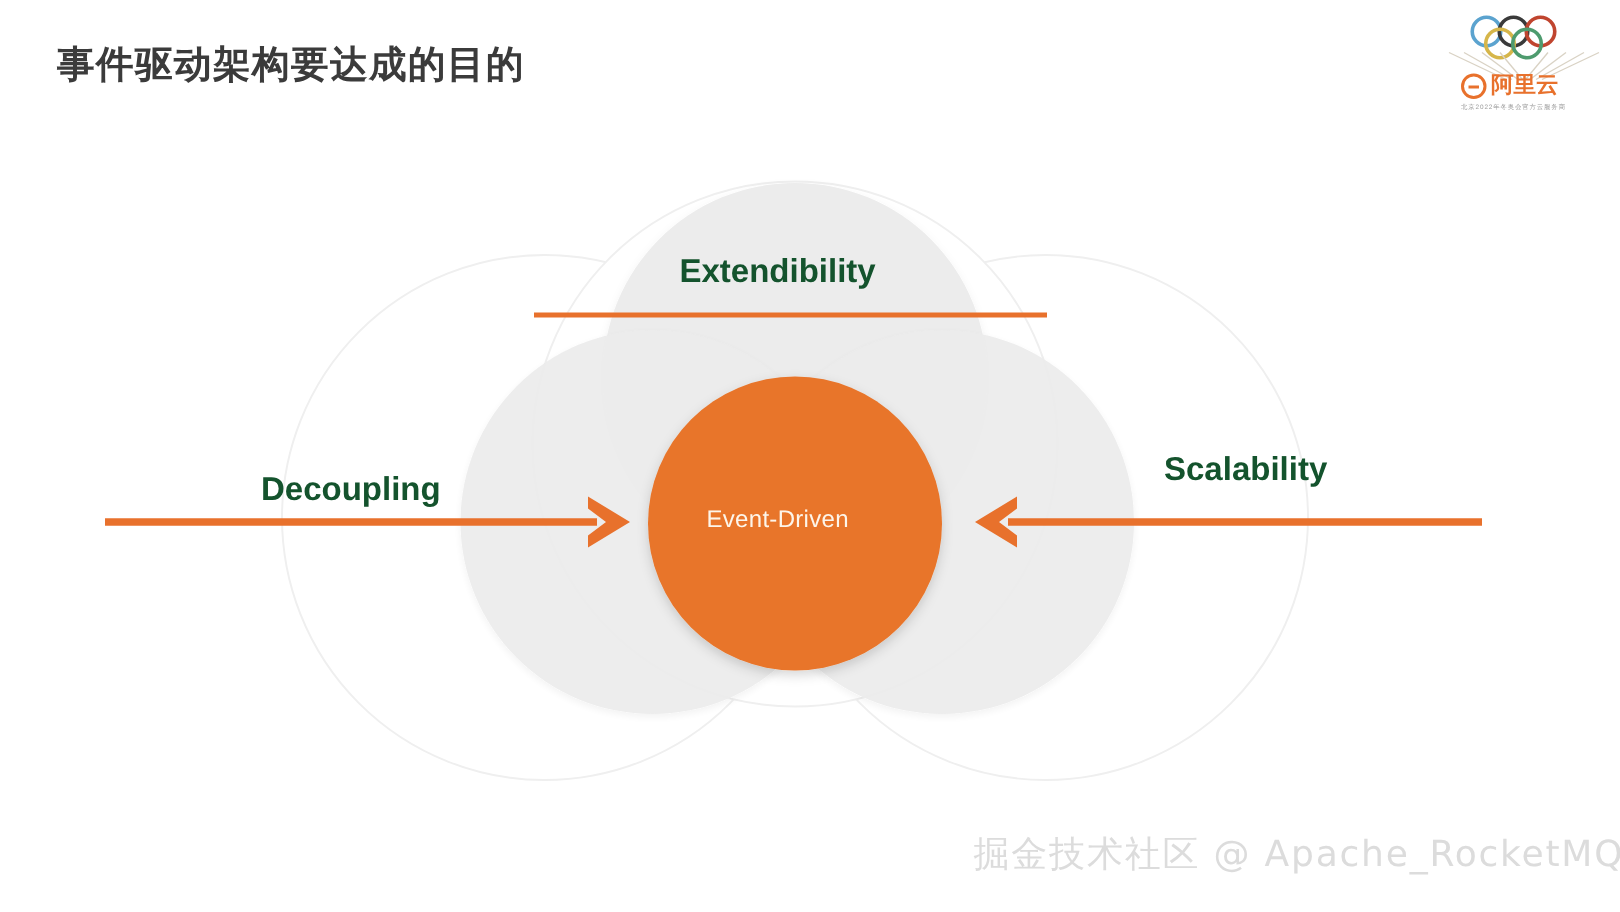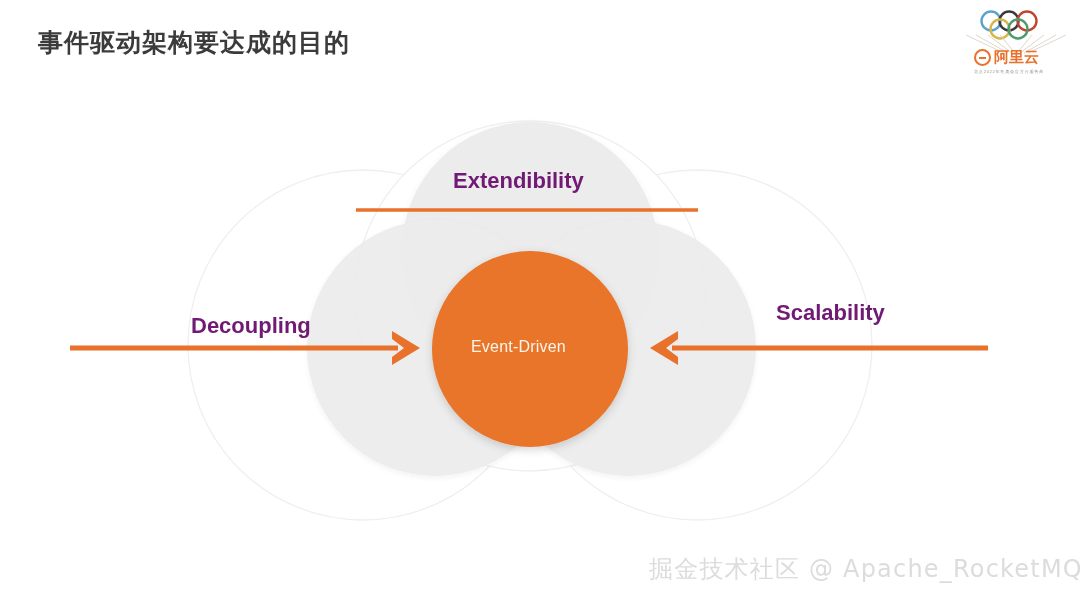--- a/index.html
+++ b/index.html
@@ -98,25 +98,25 @@
     width: 1080px;
     height: 608px;
     pointer-events: none;
   }
 
   
   .venn-label {
     position: absolute;
     font-size: 22px;
     font-weight: bold;
-    color: #701a75;
+    color: #14532d;
     white-space: nowrap;
   }
   .label-extendibility { left: 453px; top: 168px; }
-  .label-decoupling    { left: 174px; top: 313px; margin-left: 17px; }
+  .label-decoupling    { left: 174px; top: 313px; }
   .label-scalability   { left: 776px; top: 300px; }
 
   .center-label {
     position: absolute;
     left: 471px;
     top: 338px;
     font-size: 16px;
     font-weight: normal;
     color: #fdf5ea;
     white-space: nowrap;

